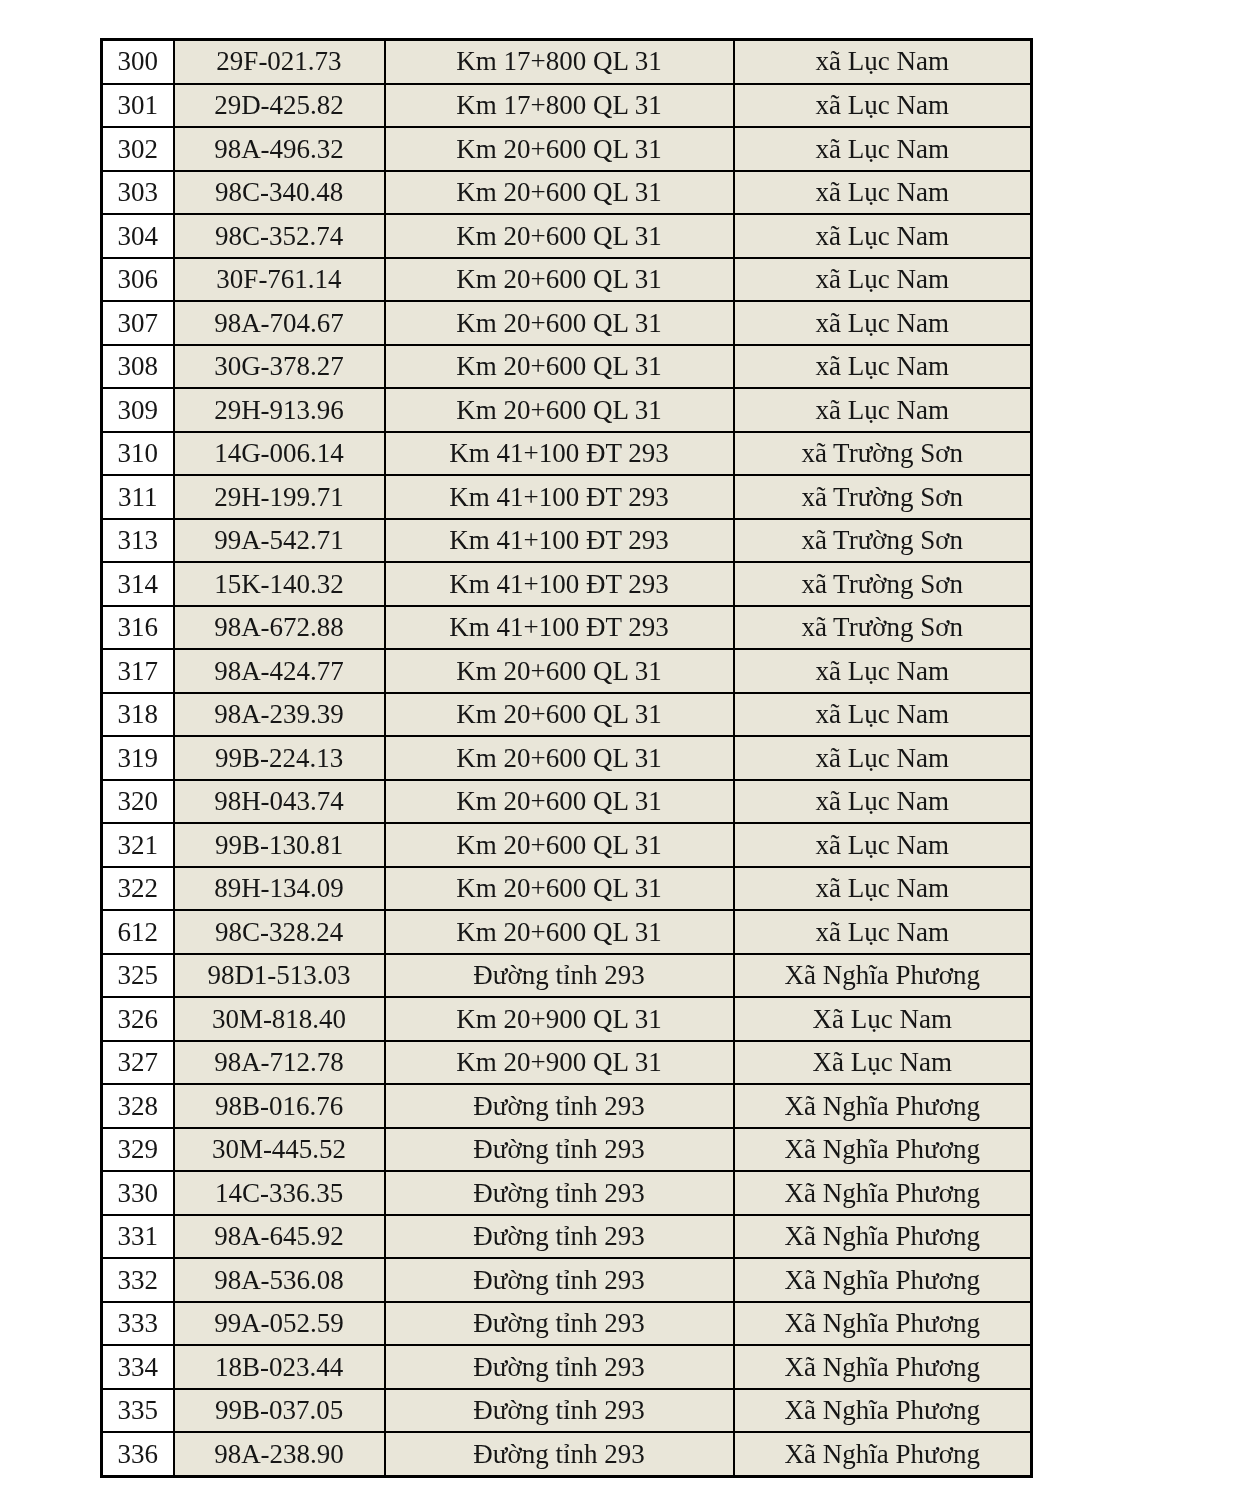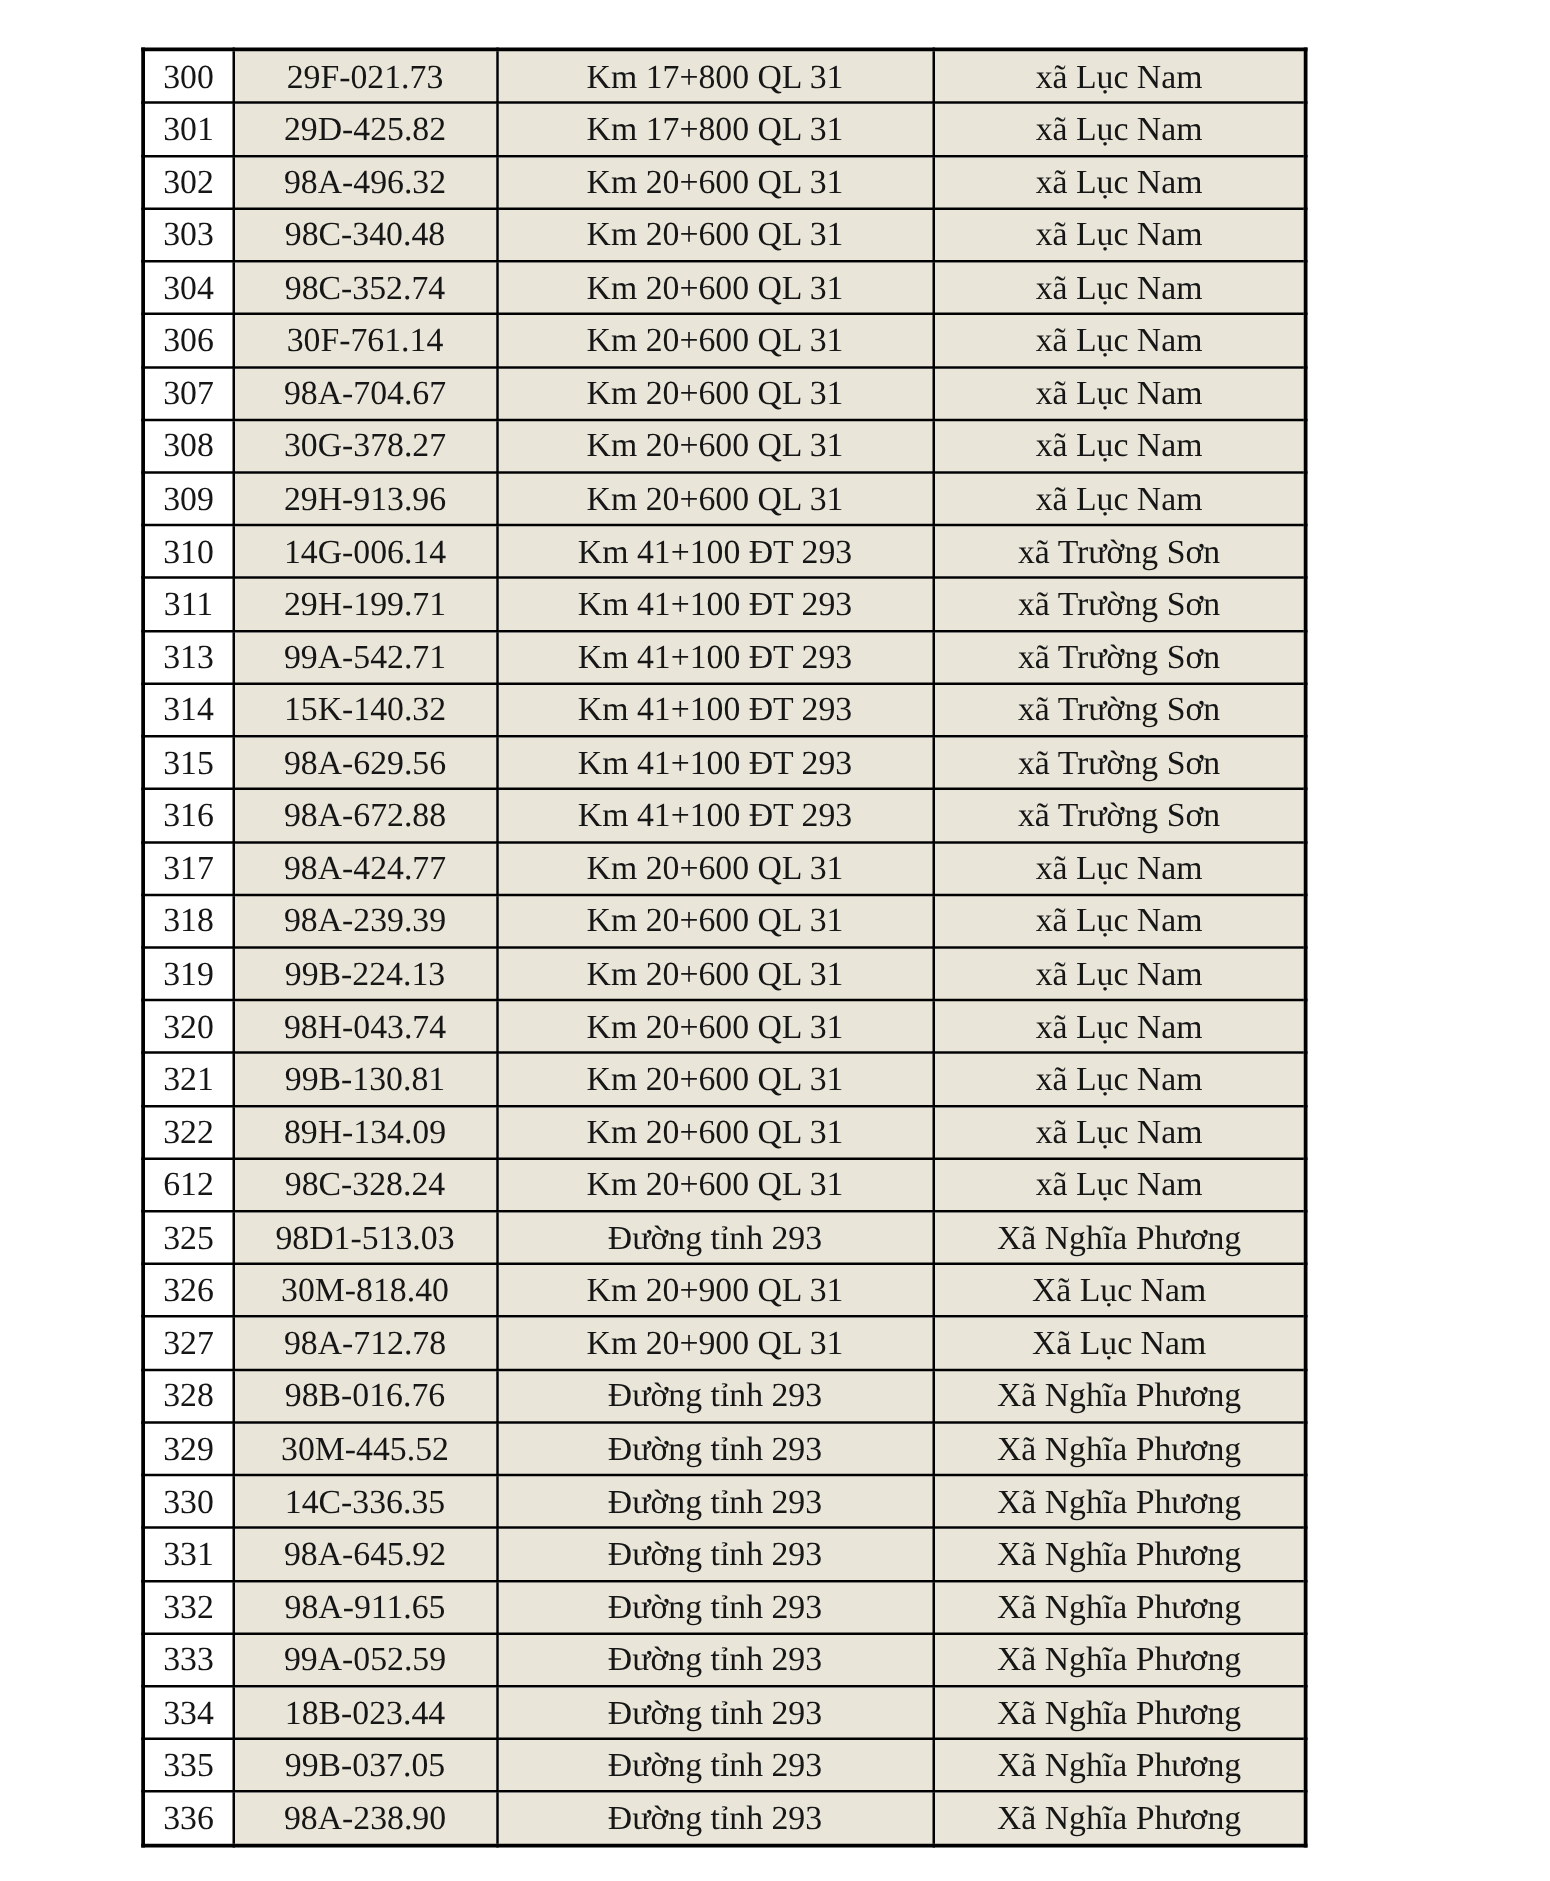--- a/index.html
+++ b/index.html
@@ -10,21 +10,21 @@
   }
   .page {
     position: relative;
     width: 1240px;
     height: 1505px;
     background: #ffffff;
     overflow: hidden;
   }
   table.plates-table {
     position: absolute;
-    left: 113px;
+    left: 100px;
     top: 38px;
     width: 930px;
     height: 1440px;
     border-collapse: collapse;
     table-layout: fixed;
     border: 3px solid #000000;
   }
   table.plates-table td {
     border: 2px solid #000000;
     text-align: center;
@@ -129,26 +129,20 @@
           <td>Km 41+100 ĐT 293</td>
           <td>xã Trường Sơn</td>
         </tr>
         <tr>
           <td class="num-col">314</td>
           <td>15K-140.32</td>
           <td>Km 41+100 ĐT 293</td>
           <td>xã Trường Sơn</td>
         </tr>
         <tr>
-          <td class="num-col">315</td>
-          <td>98A-629.56</td>
-          <td>Km 41+100 ĐT 293</td>
-          <td>xã Trường Sơn</td>
-        </tr>
-        <tr>
           <td class="num-col">316</td>
           <td>98A-672.88</td>
           <td>Km 41+100 ĐT 293</td>
           <td>xã Trường Sơn</td>
         </tr>
         <tr>
           <td class="num-col">317</td>
           <td>98A-424.77</td>
           <td>Km 20+600 QL 31</td>
           <td>xã Lục Nam</td>
@@ -226,21 +220,21 @@
           <td>Xã Nghĩa Phương</td>
         </tr>
         <tr>
           <td class="num-col">331</td>
           <td>98A-645.92</td>
           <td>Đường tỉnh 293</td>
           <td>Xã Nghĩa Phương</td>
         </tr>
         <tr>
           <td class="num-col">332</td>
-          <td>98A-911.65</td>
+          <td>98A-536.08</td>
           <td>Đường tỉnh 293</td>
           <td>Xã Nghĩa Phương</td>
         </tr>
         <tr>
           <td class="num-col">333</td>
           <td>99A-052.59</td>
           <td>Đường tỉnh 293</td>
           <td>Xã Nghĩa Phương</td>
         </tr>
         <tr>

